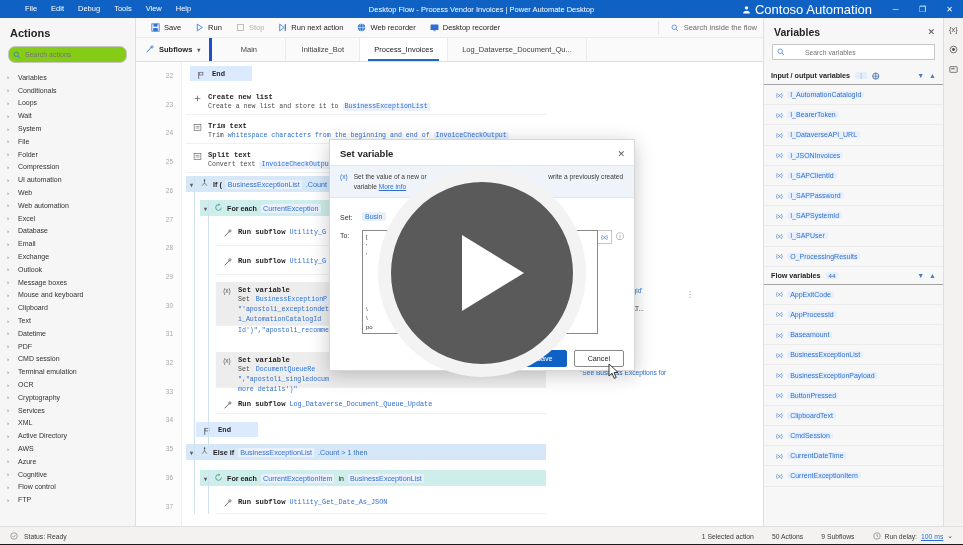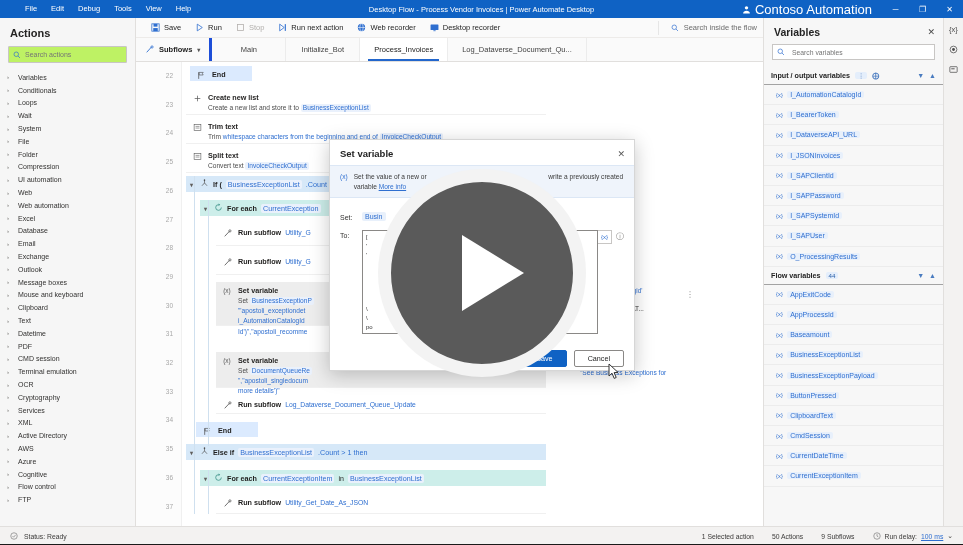--- a/index.html
+++ b/index.html
@@ -44,21 +44,21 @@
   .actions-pane {
     width: 136px; background: #f6f6f6; border-right: 1px solid #e1dfdd;
     display: flex; flex-direction: column; flex: none;
   }
   .actions-title {
     font-size: 11px; font-weight: bold; color: #252423;
     padding: 9px 10px 7px 10px;
   }
   .search-box {
     margin: 0 8px 6px 8px; height: 17px; border: 1px solid #c8c6c4;
-    background: #bef264; border-radius: 1px; display: flex; align-items: center;
+    background: #84cc16; border-radius: 7px; display: flex; align-items: center;
     padding: 0 4px; gap: 4px;
   }
   .search-box input {
     border: 0; outline: 0; font-size: 7px; color: #605e5c;
     font-family: "Liberation Sans", sans-serif; width: 100%; background: transparent;
   }
   .mag { width: 8px; height: 8px; flex: none; }
   .cat-list { flex: 1; overflow: hidden; padding-top: 2px; }
   .cat {
     display: flex; align-items: center; gap: 5px;
@@ -116,21 +116,21 @@
   .gnum {
     position: absolute; right: 8px; font-size: 6.5px; color: #a8a8a8;
   }
   .rows { flex: 1; position: relative; overflow: hidden; }
   .arow {
     position: absolute; left: 0; right: 0;
     border-bottom: 1px solid #f0f0f0; display: flex; align-items: flex-start;
     padding-top: 4px;
   }
   .ic-slot { width: 22px; flex: none; display: flex; justify-content: center; padding-top: 1px; }
-  .atext { flex: 1; min-width: 0; padding-right: 10px; }
+  .atext { flex: 1; min-width: 0; padding-right: 10px; font-family: Liberation Mono, monospace; }
   .aname { font-size: 7.2px; font-weight: bold; color: #201f1e; }
   .adesc { font-size: 6.6px; color: #4b4b4b; margin-top: 1.5px; line-height: 1.35; }
   .vchip {
     color: #2f6fd0; background: #eaf1fc; border-radius: 2px;
     padding: 0 2px; display: inline-block;
   }
   .blue { color: #2f6fd0; }
   .end-row {
     background: #dbeafe; border: 0;
   }
@@ -152,21 +152,21 @@
     border-left: 1px solid #e1dfdd; display: flex; flex-direction: column;
   }
   .vars-head {
     display: flex; align-items: center; padding: 8px 8px 6px 10px;
   }
   .vars-title { font-size: 10.5px; font-weight: bold; color: #242424; }
   .vars-x { margin-left: auto; font-size: 9px; color: #4a4a4a; }
   .vsearch {
     margin: 0 8px 7px 8px; height: 16px; background: #fff;
     border: 1px solid #c8c6c4; display: flex; align-items: center;
-    gap: 7px; padding: 0 4px;
+    gap: 20px; padding: 0 4px;
   }
   .vsearch input {
     border: 0; outline: 0; font-size: 6.8px; color: #605e5c; background: transparent;
     font-family: "Liberation Sans", sans-serif; width: 100%;
   }
   .sect-head {
     display: flex; align-items: center; gap: 5px;
     padding: 4px 7px; font-size: 7.2px; font-weight: bold; color: #242424;
     border-bottom: 1px solid #a3a3a3;
   }

